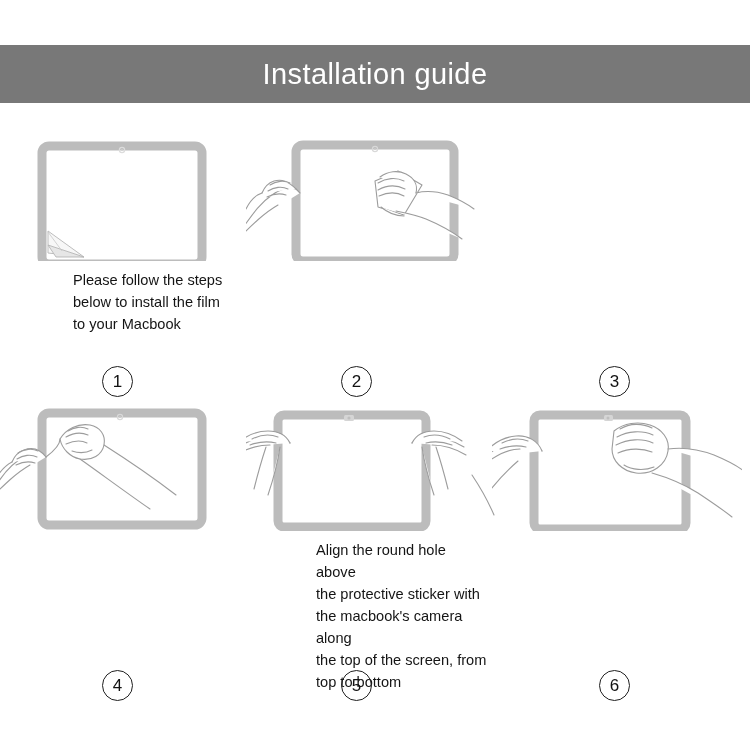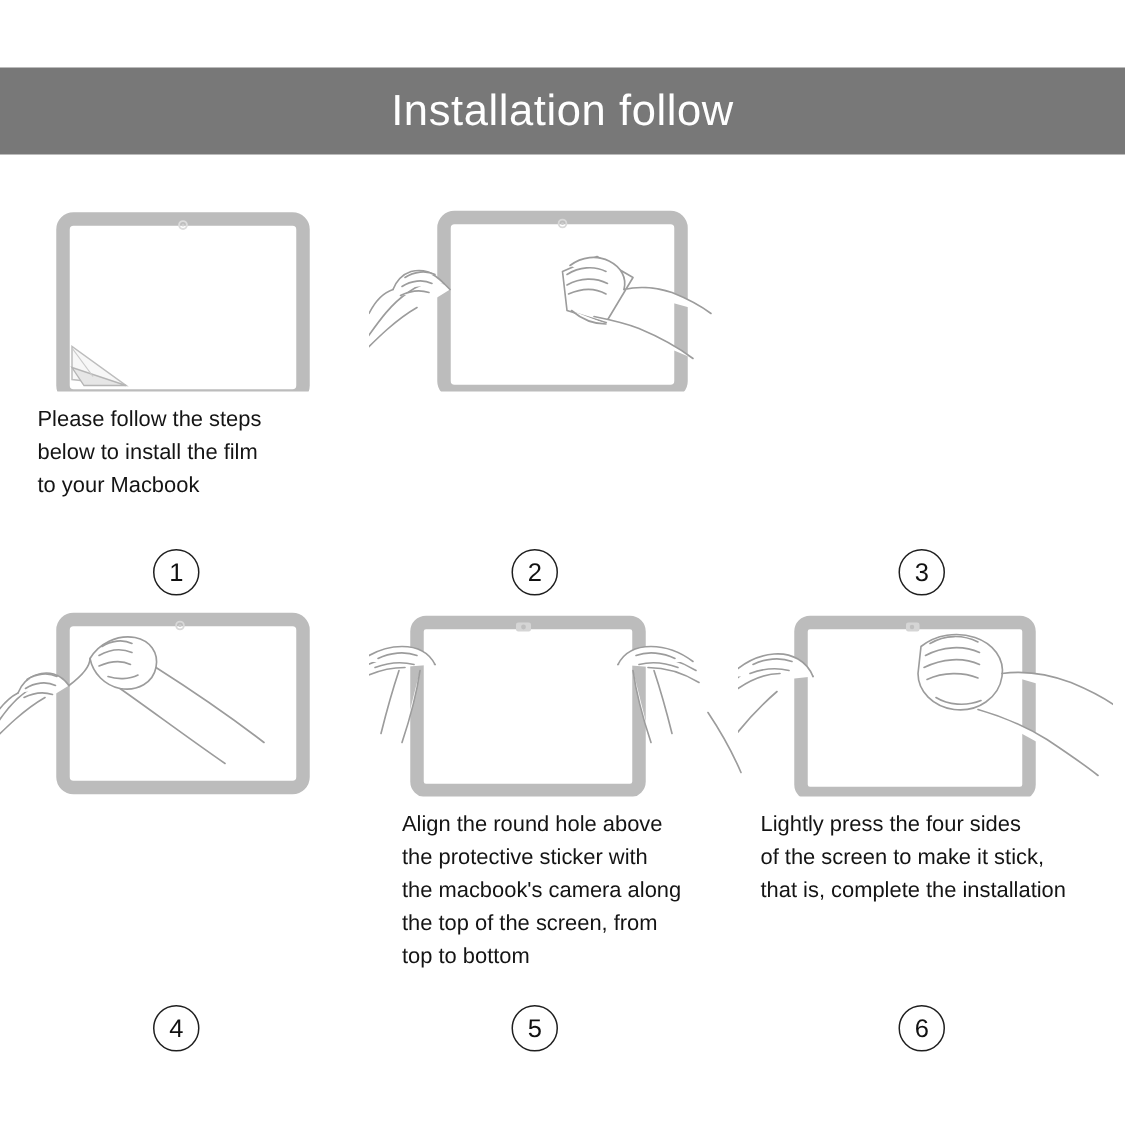--- a/index.html
+++ b/index.html
@@ -61,20 +61,21 @@
   .art svg { display: block; }
 
   .caption {
     font-size: 14.6px;
     line-height: 22px;
     color: #141414;
     padding-left: 25px;
     padding-right: 8px;
     margin-top: 8px;
     white-space: pre-line;
+    margin-left: 48px;
   }
   .cell-col2 .caption { padding-left: 22px; }
   .cell-col3 .caption { padding-left: 15px; }
   .badge {
     width: 29px;
     height: 29px;
     border: 1.4px solid #1f1f1f;
     border-radius: 50%;
     display: flex;
     align-items: center;
@@ -94,21 +95,21 @@
   .b2 { left: 341px;  top: 263px; }
   .b3 { left: 599px;  top: 263px; }
   .b4 { left: 102px;  top: 567px; }
   .b5 { left: 341px;  top: 567px; }
   .b6 { left: 599px;  top: 567px; }
 </style>
 </head>
 <body>
 
 <div class="header-bar">
-  <div class="header-title">Installation follow</div>
+  <div class="header-title">Installation guide</div>
 </div>
 
 <div class="steps-grid">
 
   <div class="step-cell row1 col1 cell-col1">
     <div class="art">
       <svg width="250" height="128" viewBox="0 0 250 128" fill="none">
 
         <rect x="42" y="13" width="160" height="118" rx="7" ry="7" fill="none" stroke="#bcbcbc" stroke-width="9"></rect>
 
@@ -251,23 +252,20 @@
           <path d="M128 26 C138 20, 150 20, 160 25"></path>
           <path d="M125 34 C136 28, 150 27, 161 32"></path>
           <path d="M124 42 C136 36, 150 35, 161 40"></path>
           <path d="M126 50 C137 45, 150 45, 160 49"></path>
           <path d="M132 62 C140 67, 152 68, 162 64"></path>
           <path d="M176 46 C190 44, 206 46, 222 52 C234 57, 244 62, 252 68"></path>
           <path d="M160 70 C174 74, 190 80, 206 90 C218 98, 230 106, 240 114"></path>
         </g>
       </svg>
     </div>
-    <div class="caption">Lightly press the four sides
-of the screen to make it stick,
-that is, complete the installation</div>
   </div>
 
   <div class="badge-abs b1">
     <div class="badge">1</div>
   </div>
   <div class="badge-abs b2">
     <div class="badge">2</div>
   </div>
   <div class="badge-abs b3">
     <div class="badge">3</div>

